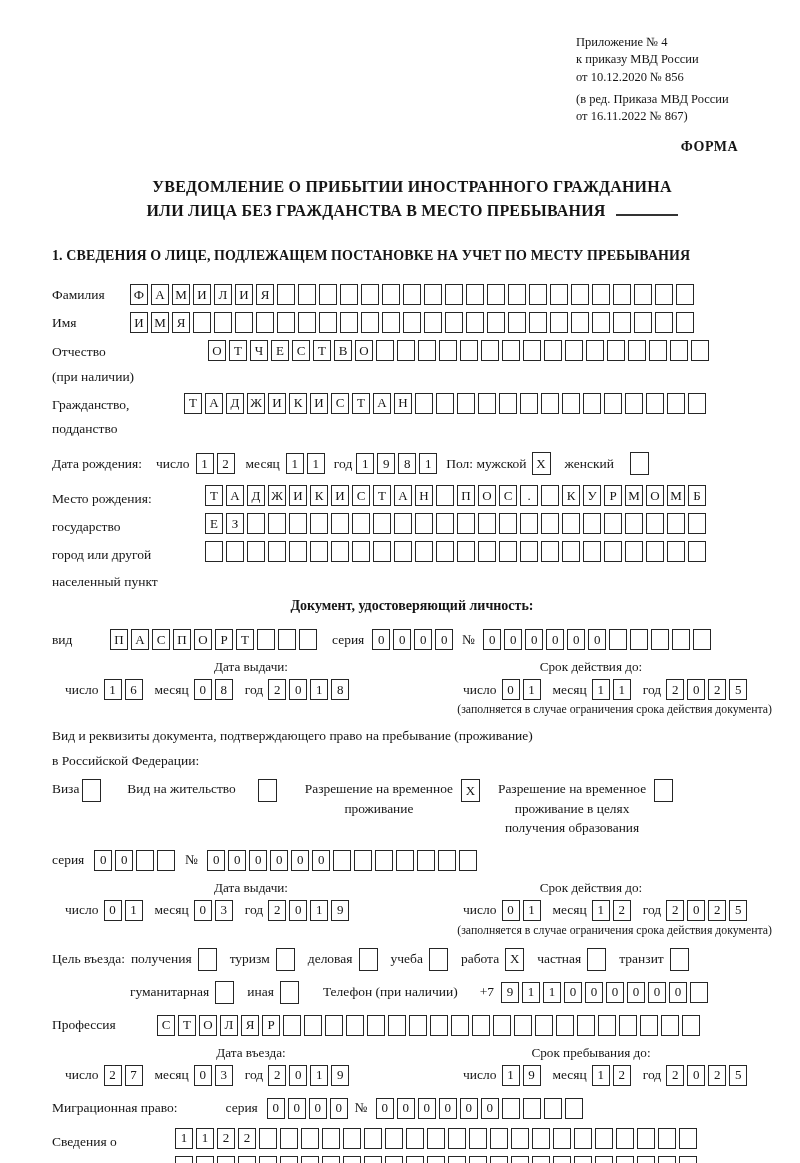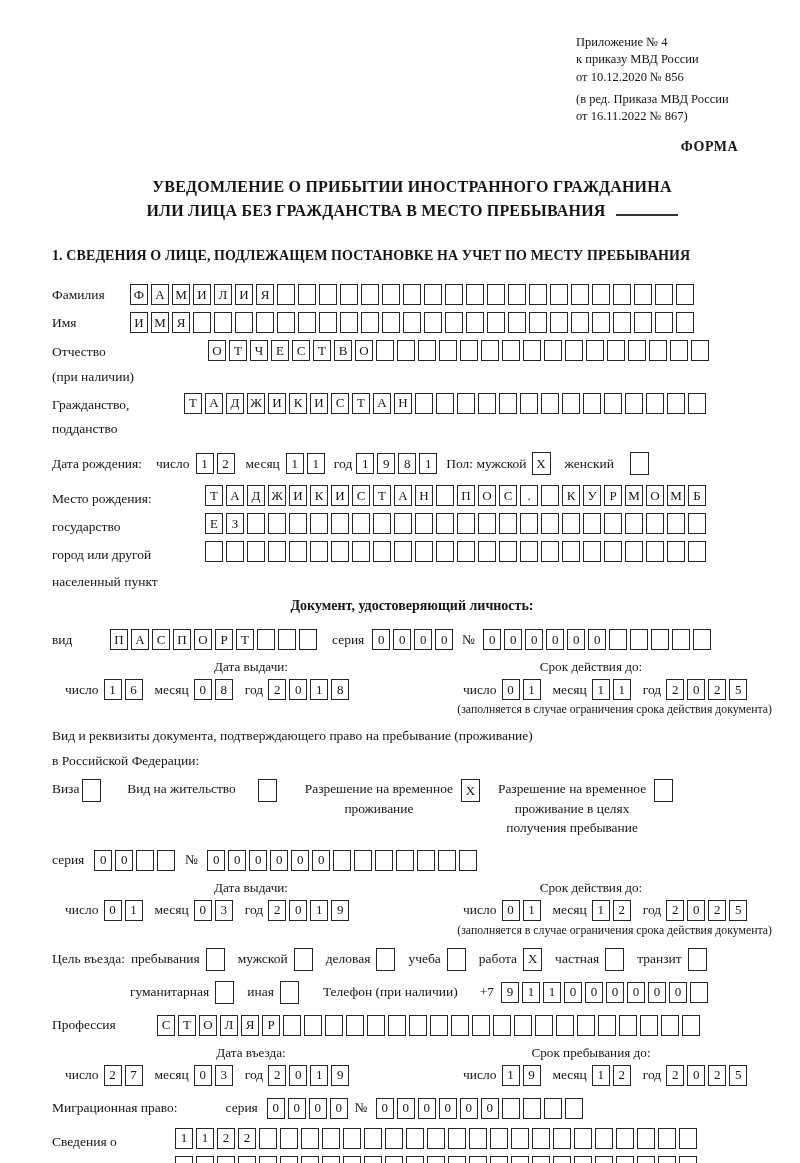--- a/index.html
+++ b/index.html
@@ -450,21 +450,21 @@
         <div>проживание</div>
       </span>
       <span class="cells cbx">
           <span class="cell">X</span>
         </span>
     </div>
     <div class="opt" style="margin-left:18px;">
       <span class="opt-lines">
         <div>Разрешение на временное</div>
         <div>проживание в целях</div>
-        <div>получения пребывание</div>
+        <div>получения образования</div>
       </span>
       <span class="cells cbx">
           <span class="cell"></span>
         </span>
     </div>
   </div>
 
   <div class="row" style="margin-top:12px;">
     <span class="lbl" style="margin-right:10px;">серия</span>
     <span class="cells">
@@ -534,25 +534,25 @@
             <span class="cell">2</span>
             <span class="cell">5</span>
           </span>
       </div>
       <div class="fine">(заполняется в случае ограничения срока действия документа)</div>
     </div>
   </div>
 
   <div class="purposes">
     <span class="lbl">Цель въезда:</span>
-    <span class="lbl">пребывания</span>
+    <span class="lbl">получения</span>
     <span class="cells cbx">
         <span class="cell"></span>
       </span>
-    <span class="lbl">мужской</span>
+    <span class="lbl">туризм</span>
     <span class="cells cbx">
         <span class="cell"></span>
       </span>
     <span class="lbl">деловая</span>
     <span class="cells cbx">
         <span class="cell"></span>
       </span>
     <span class="lbl">учеба</span>
     <span class="cells cbx">
         <span class="cell"></span>

